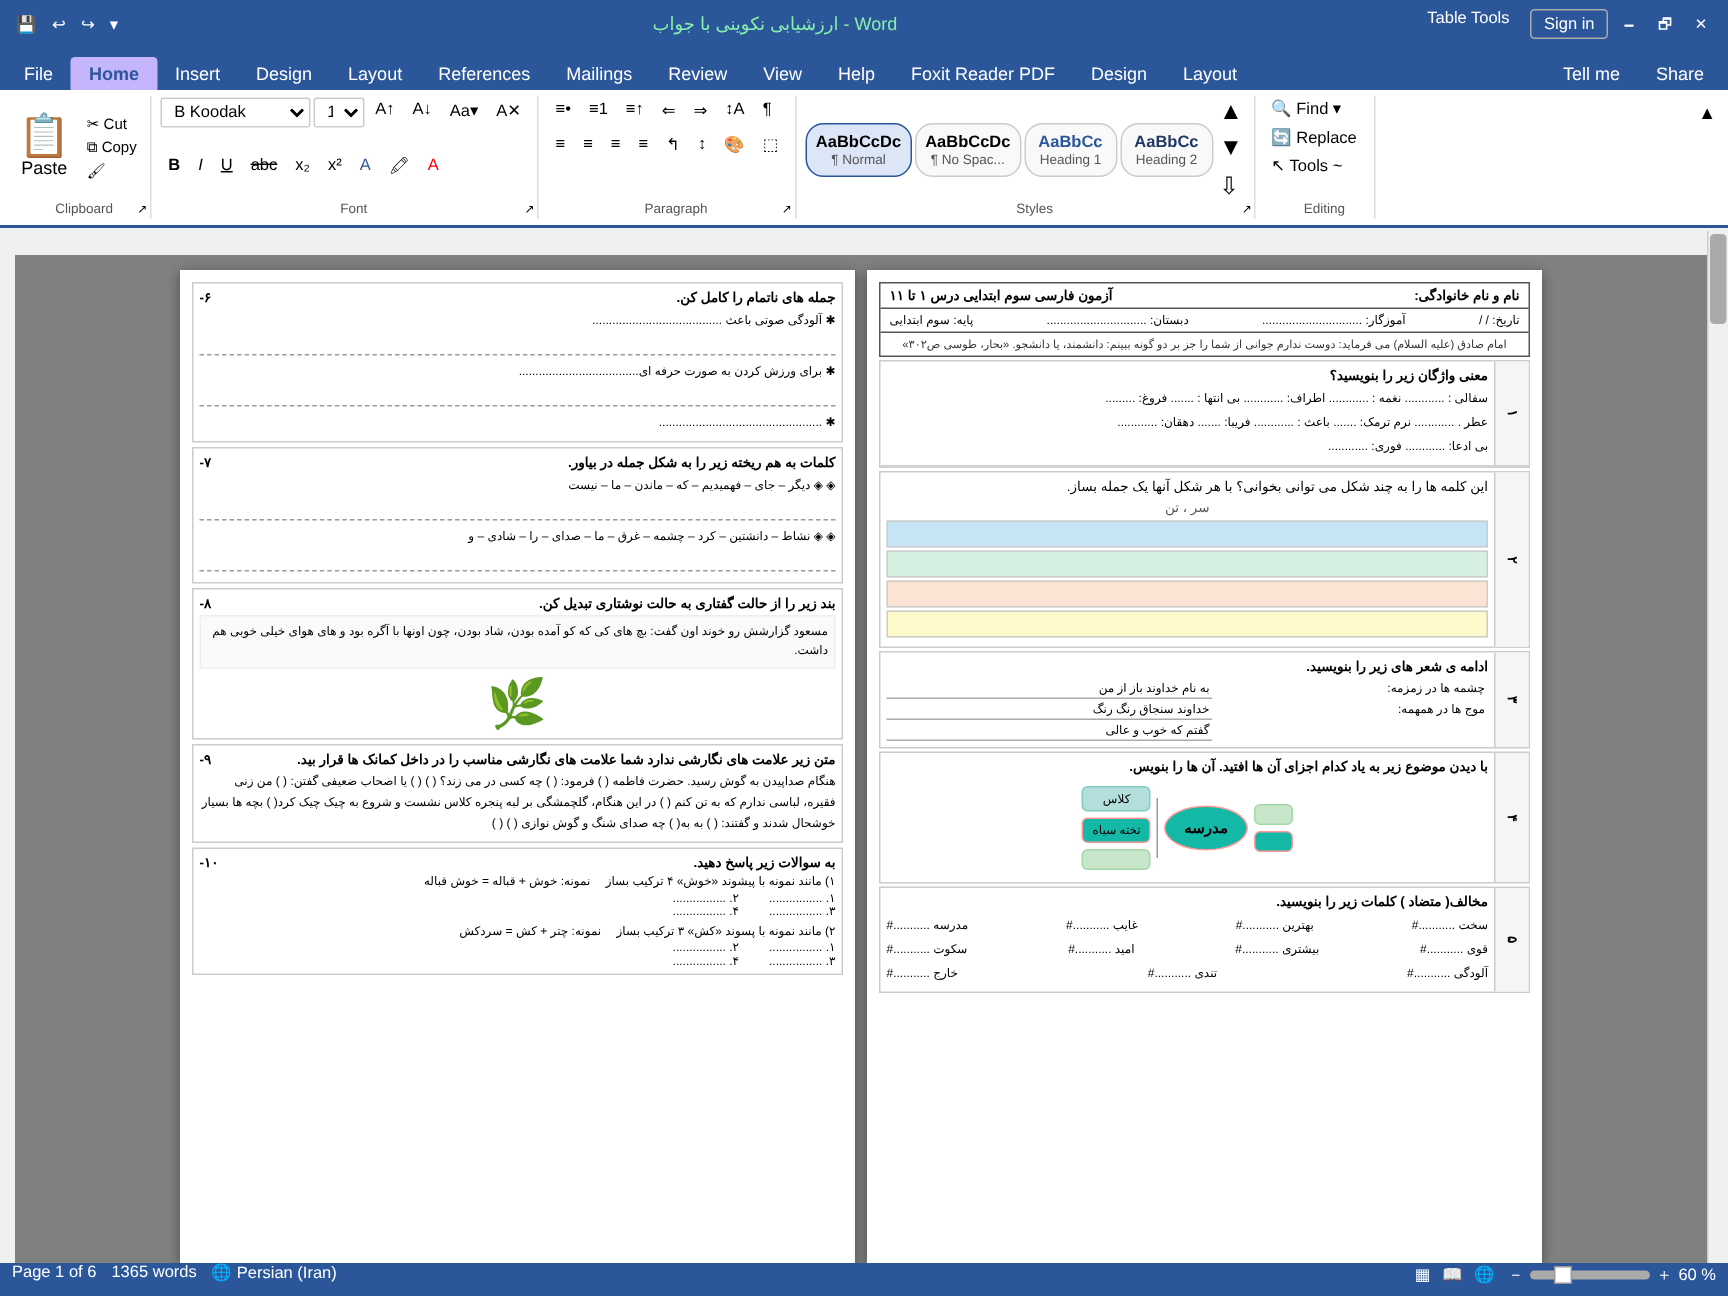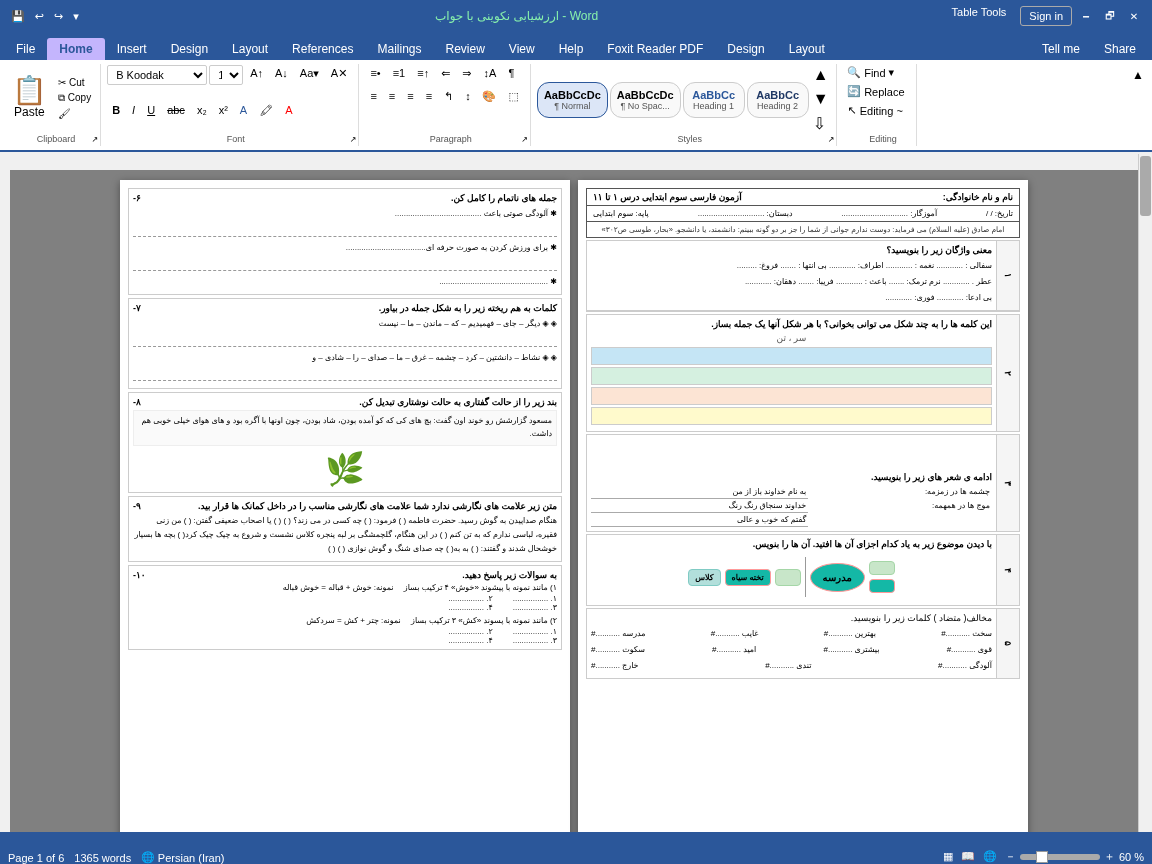--- a/index.html
+++ b/index.html
@@ -148,24 +148,24 @@
       border-radius: 2px;
       font-size: 11px;
       white-space: nowrap;
     }
 
     
     #status-bar {
       position: absolute;
       bottom: 0;
       left: 0; right: 0;
-      height: 32px;
+      height: 22px;
       background: #2b579a;
       display: flex;
-      align-items: flex-end;
+      align-items: flex-start;
       padding: 0 8px;
       gap: 10px;
       color: white;
       font-size: 11px;
     }
     #status-bar .status-item { display: flex; align-items: center; gap: 3px; cursor: pointer; }
     #status-bar .status-right { margin-left: auto; display: flex; align-items: center; gap: 8px; }
     #status-bar .zoom-slider { display: flex; align-items: center; gap: 4px; }
 
     
@@ -400,21 +400,21 @@
         <span>🔍</span>
         <span>Find</span>
         <span>▾</span>
       </div>
       <div class="edit-btn">
         <span>🔄</span>
         <span>Replace</span>
       </div>
       <div class="edit-btn">
         <span>↖</span>
-        <span>Editing ~</span>
+        <span>Tools ~</span>
       </div>
     </div>
     <span class="ribbon-group-label">Editing</span>
   </div>
 
   <div style="flex:1; position:relative;">
     <span style="position:absolute; top:4px; right:8px; font-size:12px; cursor:pointer;">▲</span>
   </div>
 </div>
 
@@ -537,35 +537,35 @@
             <div>بی ادعا: ............  فوری: ............</div>
           </div>
         </div>
       </div>
     </div>
 
     <div style="border:1px solid #ccc; margin:2px 0; direction:rtl;">
       <div style="display:flex;">
         <div style="background:#f5f5f5; padding:2px 6px; border-left:1px solid #ccc; font-weight:bold; font-size:9px; min-width:20px; text-align:center; writing-mode:vertical-rl;">۲</div>
         <div style="flex:1; padding:4px;">
-          <div style="font-weight:bold; font-size:9px; margin-bottom:3px;">این کلمه ها را به چند شکل می توانی بخوانی؟ با هر شکل آنها یک جمله بساز.</div>
+          <div style="font-weight:normal; font-size:9px; margin-bottom:3px;">این کلمه ها را به چند شکل می توانی بخوانی؟ با هر شکل آنها یک جمله بساز.</div>
           <div style="text-align:center; font-size:9px; margin:4px 0; color:#555;">سر ، تن</div>
           <div class="color-box blue-box"></div>
           <div class="color-box green-box"></div>
           <div class="color-box pink-box"></div>
           <div class="color-box yellow-box"></div>
         </div>
       </div>
     </div>
 
     <div style="border:1px solid #ccc; margin:2px 0; direction:rtl;">
       <div style="display:flex;">
         <div style="background:#f5f5f5; padding:2px 6px; border-left:1px solid #ccc; font-weight:bold; font-size:9px; min-width:20px; text-align:center; writing-mode:vertical-rl;">۳</div>
         <div style="flex:1; padding:4px;">
-          <div style="font-weight:bold; font-size:9px; margin-bottom:3px;margin-top:33px;">ادامه ی شعر های زیر را بنویسید.</div>
+          <div style="font-weight:bold; font-size:9px; margin-bottom:3px;">ادامه ی شعر های زیر را بنویسید.</div>
           <table style="width:100%; font-size:8px; border-collapse:collapse;">
             <tbody>
                 <tr>
               <td style="padding:2px; text-align:right; direction:rtl;">چشمه ها در زمزمه:</td>
               <td style="padding:2px; text-align:right; direction:rtl; border-bottom:1px solid #aaa;">به نام خداوند باز از من</td>
             </tr>
             <tr>
               <td style="padding:2px; text-align:right; direction:rtl;">موج ها در همهمه:</td>
               <td style="padding:2px; text-align:right; direction:rtl; border-bottom:1px solid #aaa;">خداوند سنجاق رنگ رنگ</td>
             </tr>
@@ -579,21 +579,21 @@
       </div>
     </div>
 
     <div style="border:1px solid #ccc; margin:2px 0; direction:rtl;">
       <div style="display:flex;">
         <div style="background:#f5f5f5; padding:2px 6px; border-left:1px solid #ccc; font-weight:bold; font-size:9px; min-width:20px; text-align:center; writing-mode:vertical-rl;">۴</div>
         <div style="flex:1; padding:4px;">
           <div style="font-weight:bold; font-size:9px; margin-bottom:4px;">با دیدن موضوع زیر به یاد کدام اجزای آن ها افتید. آن ها را بنویس.</div>
 
           <div style="display:flex; align-items:center; justify-content:center; direction:ltr; gap:4px; padding:4px;">
-            <div style="display:flex; flex-direction:row; gap:4px;font-weight:bold;">
+            <div style="display:flex; flex-direction:column; gap:4px;">
               <div class="mm-node mm-teal">کلاس</div>
               <div class="mm-node mm-pink">تخته سیاه</div>
               <div class="mm-node mm-green" style="padding:6px 12px;"></div>
             </div>
             <div style="display:flex; flex-direction:column; align-items:center; gap:2px;">
               <div style="height:40px; width:1px; background:#999;"></div>
             </div>
             <div class="mm-node mm-pink" style="border-radius:50%; padding:8px 12px; font-weight:bold; font-size:10px;">مدرسه</div>
             <div style="display:flex; flex-direction:column; gap:4px;">
               <div class="mm-node mm-green" style="padding:6px 12px;"></div>
@@ -601,21 +601,21 @@
             </div>
           </div>
         </div>
       </div>
     </div>
 
     <div style="border:1px solid #ccc; margin:2px 0; direction:rtl;">
       <div style="display:flex;">
         <div style="background:#f5f5f5; padding:2px 6px; border-left:1px solid #ccc; font-weight:bold; font-size:9px; min-width:20px; text-align:center; writing-mode:vertical-rl;">۵</div>
         <div style="flex:1; padding:4px;">
-          <div style="font-weight:normal; font-size:9px; margin-bottom:3px;">مخالف( متضاد ) کلمات زیر را بنویسید.</div>
+          <div style="font-weight:bold; font-size:9px; margin-bottom:3px;">مخالف( متضاد ) کلمات زیر را بنویسید.</div>
           <div style="font-size:8px; direction:rtl; line-height:2;">
             <div style="display:flex; justify-content:space-between;">
               <span>سخت ...........#</span>
                 <span>بهترین ...........#</span>
                 <span>غایب ...........#</span>
                 <span>مدرسه ...........#</span>
             </div>
             <div style="display:flex; justify-content:space-between;">
               <span>قوی ...........#</span>
                 <span>بیشتری ...........#</span>

